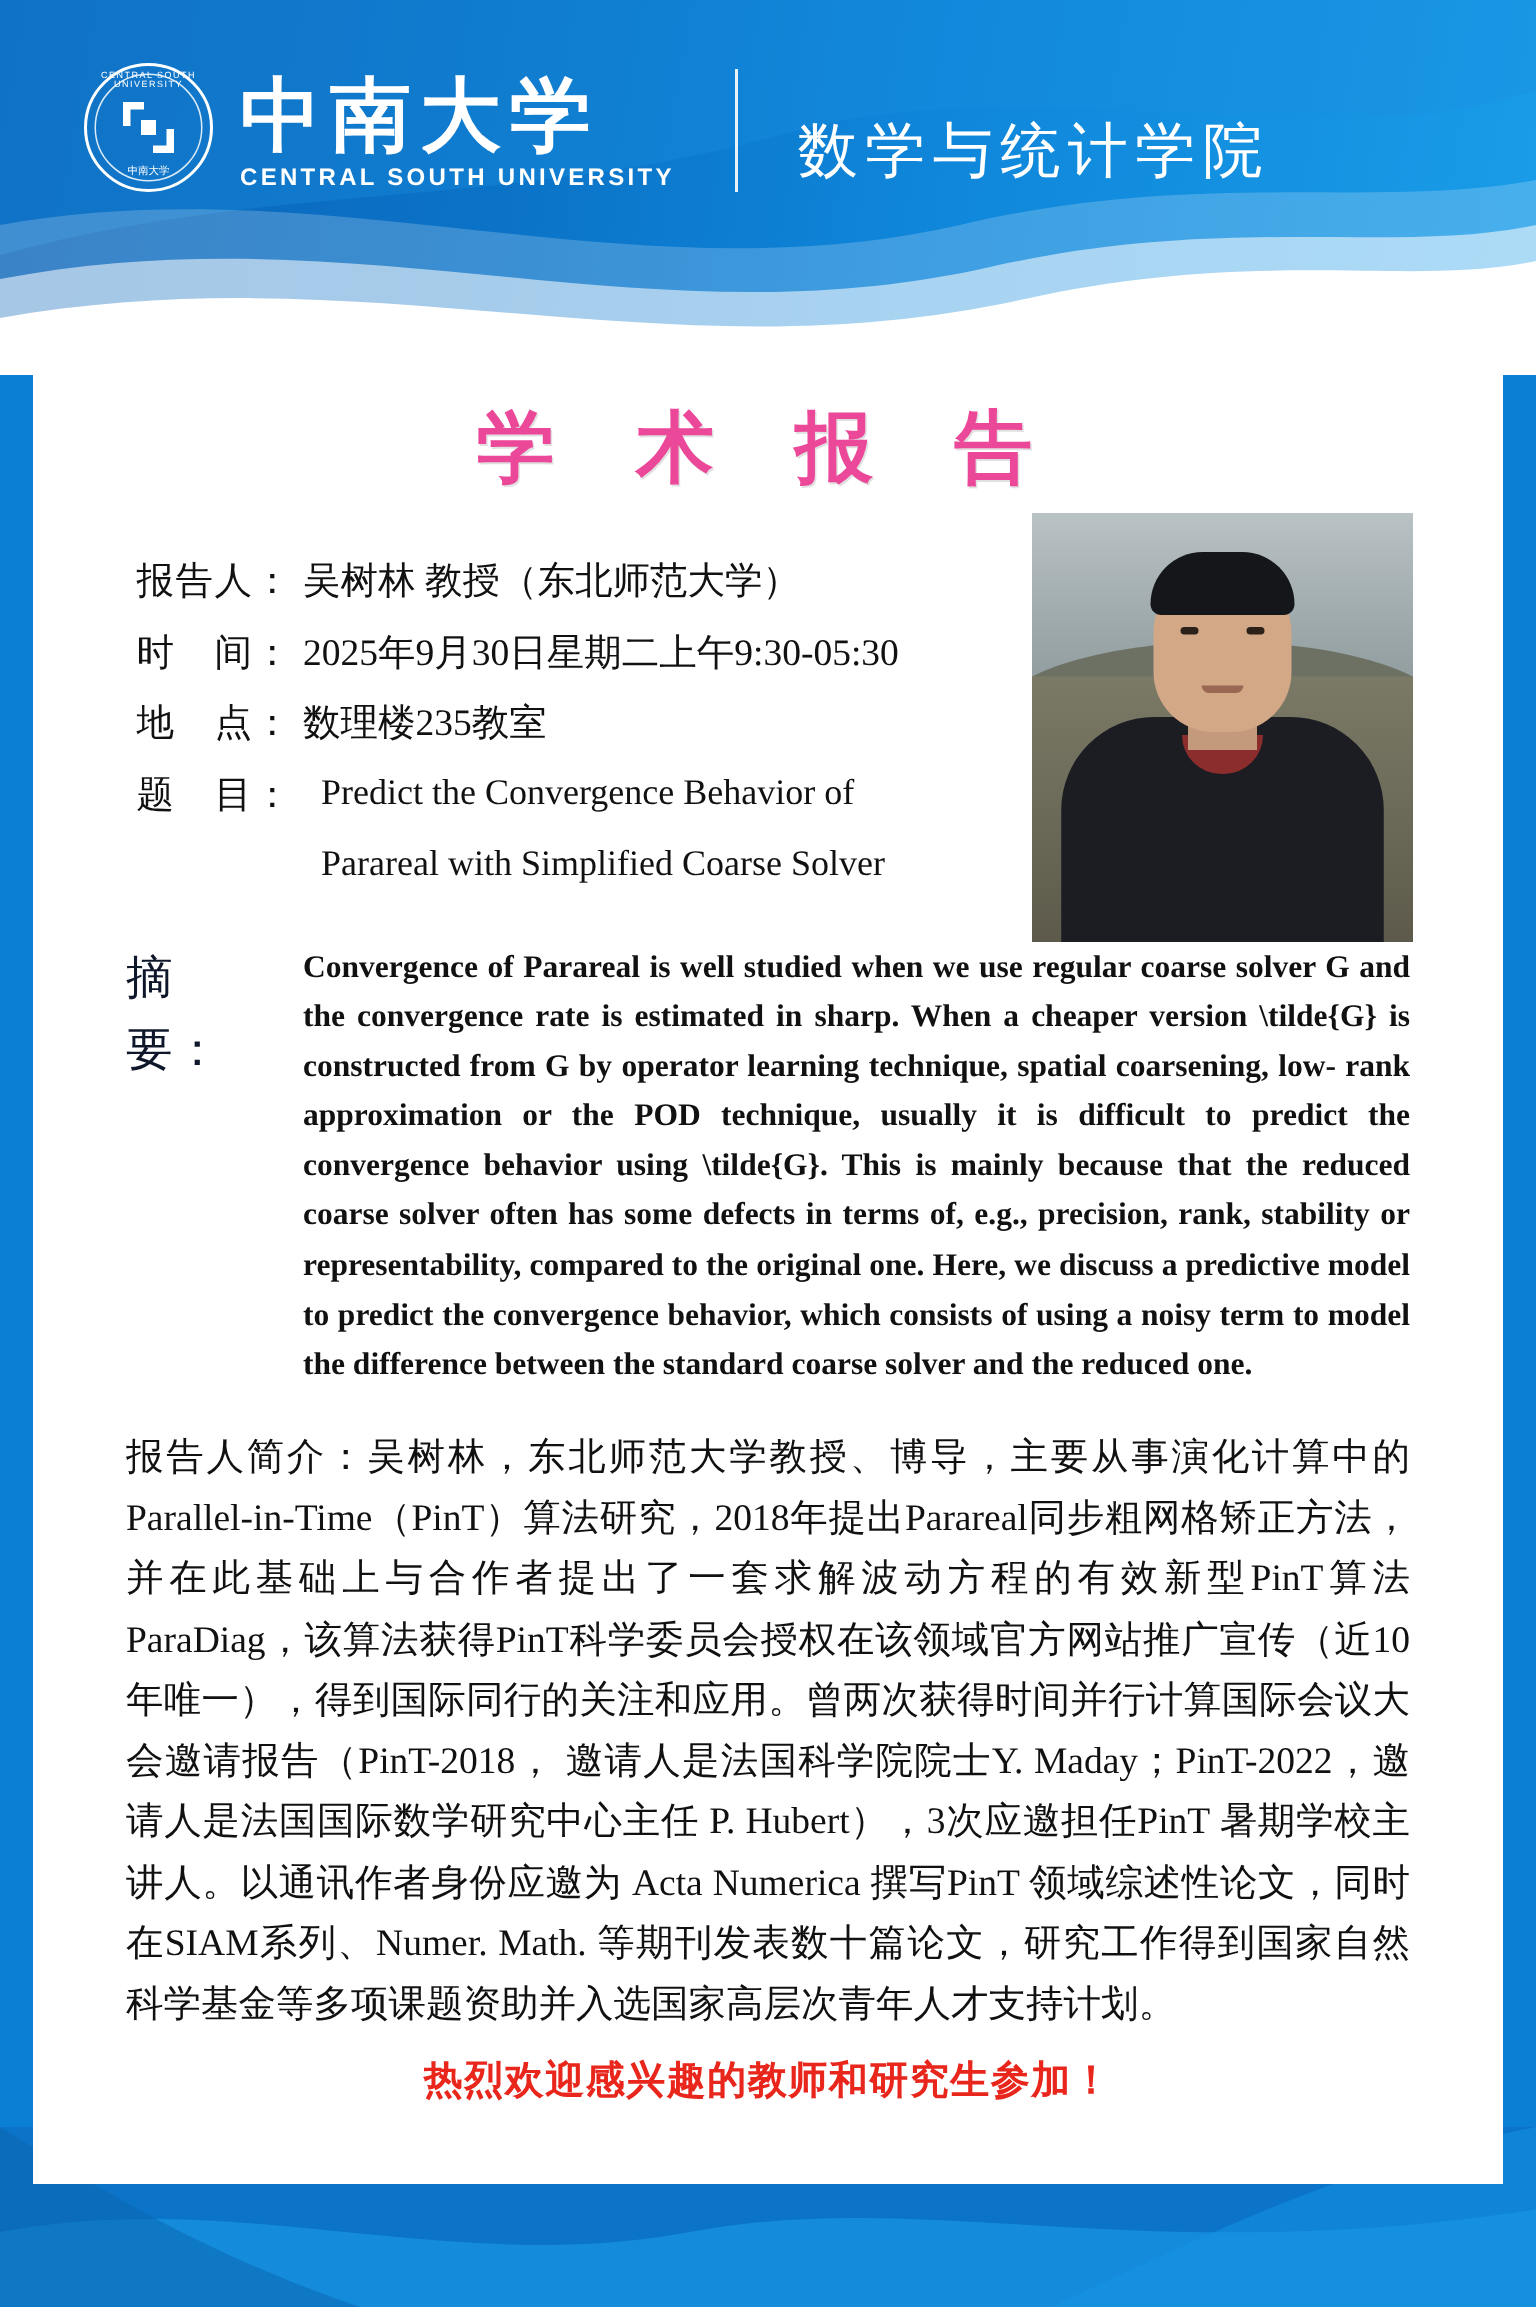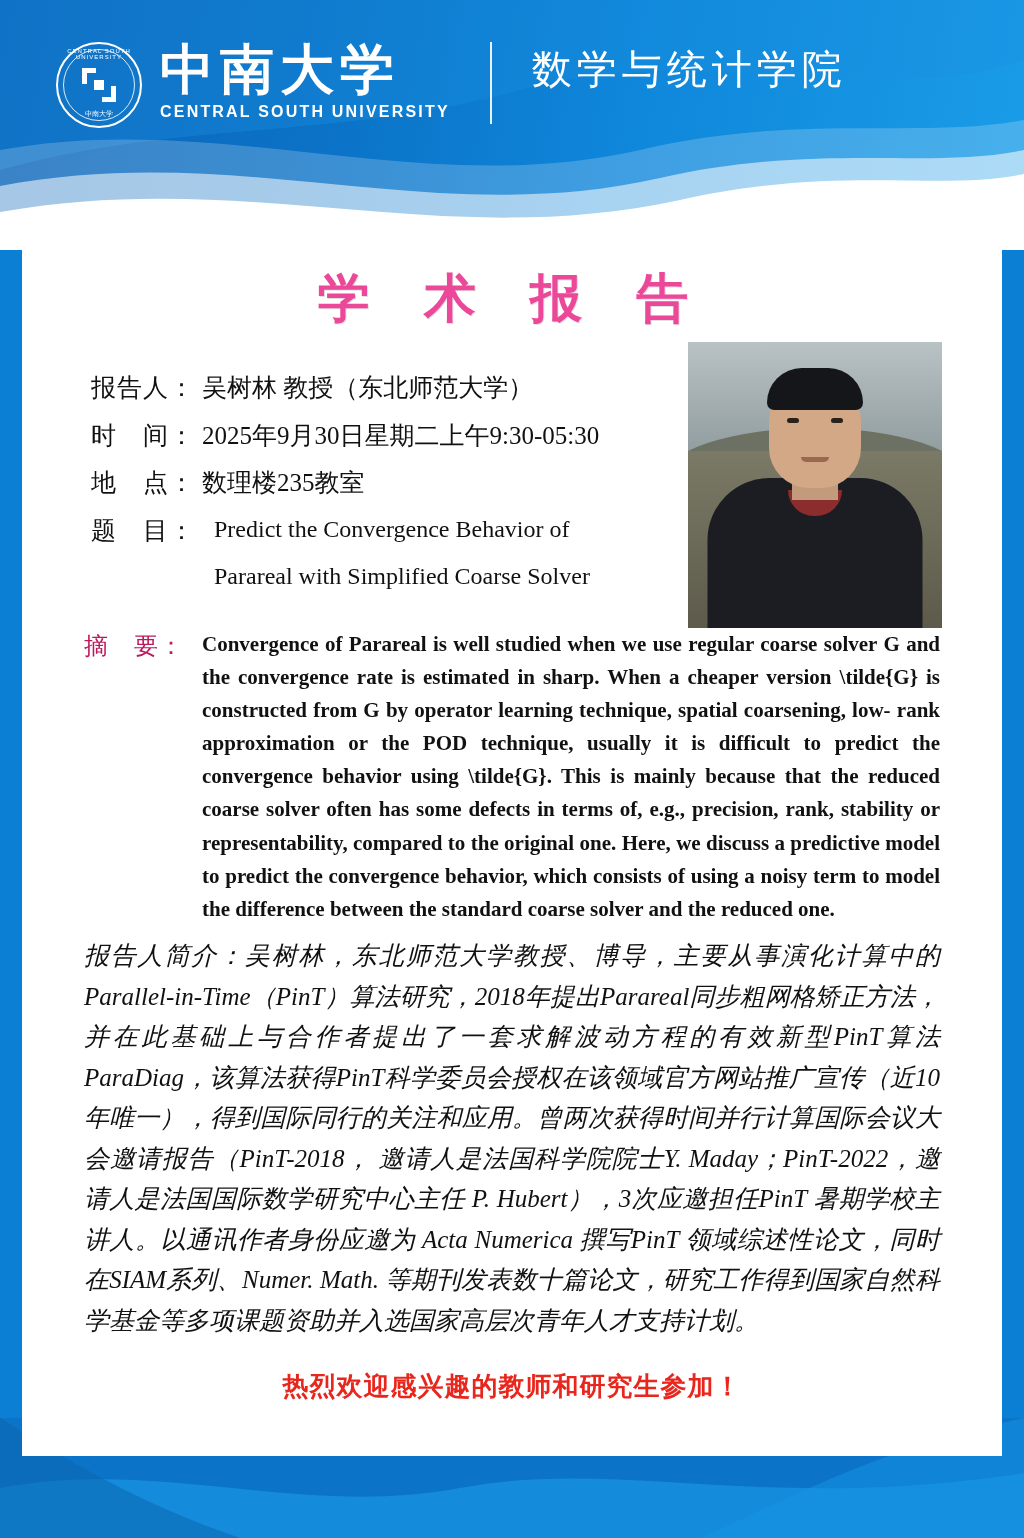--- a/index.html
+++ b/index.html
@@ -32,21 +32,21 @@
     inset: 0;
     background: linear-gradient(100deg, #0b63b8 0%, #0b74c8 35%, #0f86da 60%, #1a9de8 100%);
   }
   .header svg { position: absolute; top: 0; left: 0; }
 
   .logo-row {
     position: absolute;
     top: 42px;
     left: 56px;
     display: flex;
-    align-items: flex-start;
+    align-items: flex-end;
     gap: 18px;
     z-index: 5;
   }
   .seal {
     width: 86px; height: 86px;
     border-radius: 50%;
     border: 2px solid #ffffff;
     position: relative;
     flex: none;
   }
@@ -247,38 +247,37 @@
 
   .abstract {
     margin-top: 26px;
     display: flex;
     font-size: 21px;
     line-height: 1.58;
   }
   .abstract-label {
     width: 118px;
     flex: none;
-    font-size: 24px;
-    color: #be185d;
+    font-size: 31px;
+    color: #0f172a;
     letter-spacing: 1px;
   }
   .abstract-text {
     flex: 1;
     font-weight: bold;
     color: #111;
     text-align: justify;
   }
 
   .bio {
-    margin-top: 10px;
+    margin-top: 26px;
     font-size: 25px;
     line-height: 1.62;
     color: #111;
     text-align: justify;
-    font-style: italic;
   }
 
   .welcome {
     position: absolute;
     left: 0; right: 0;
     bottom: 52px;
     text-align: center;
     color: #e8261c;
     font-size: 26px;
     font-weight: bold;

